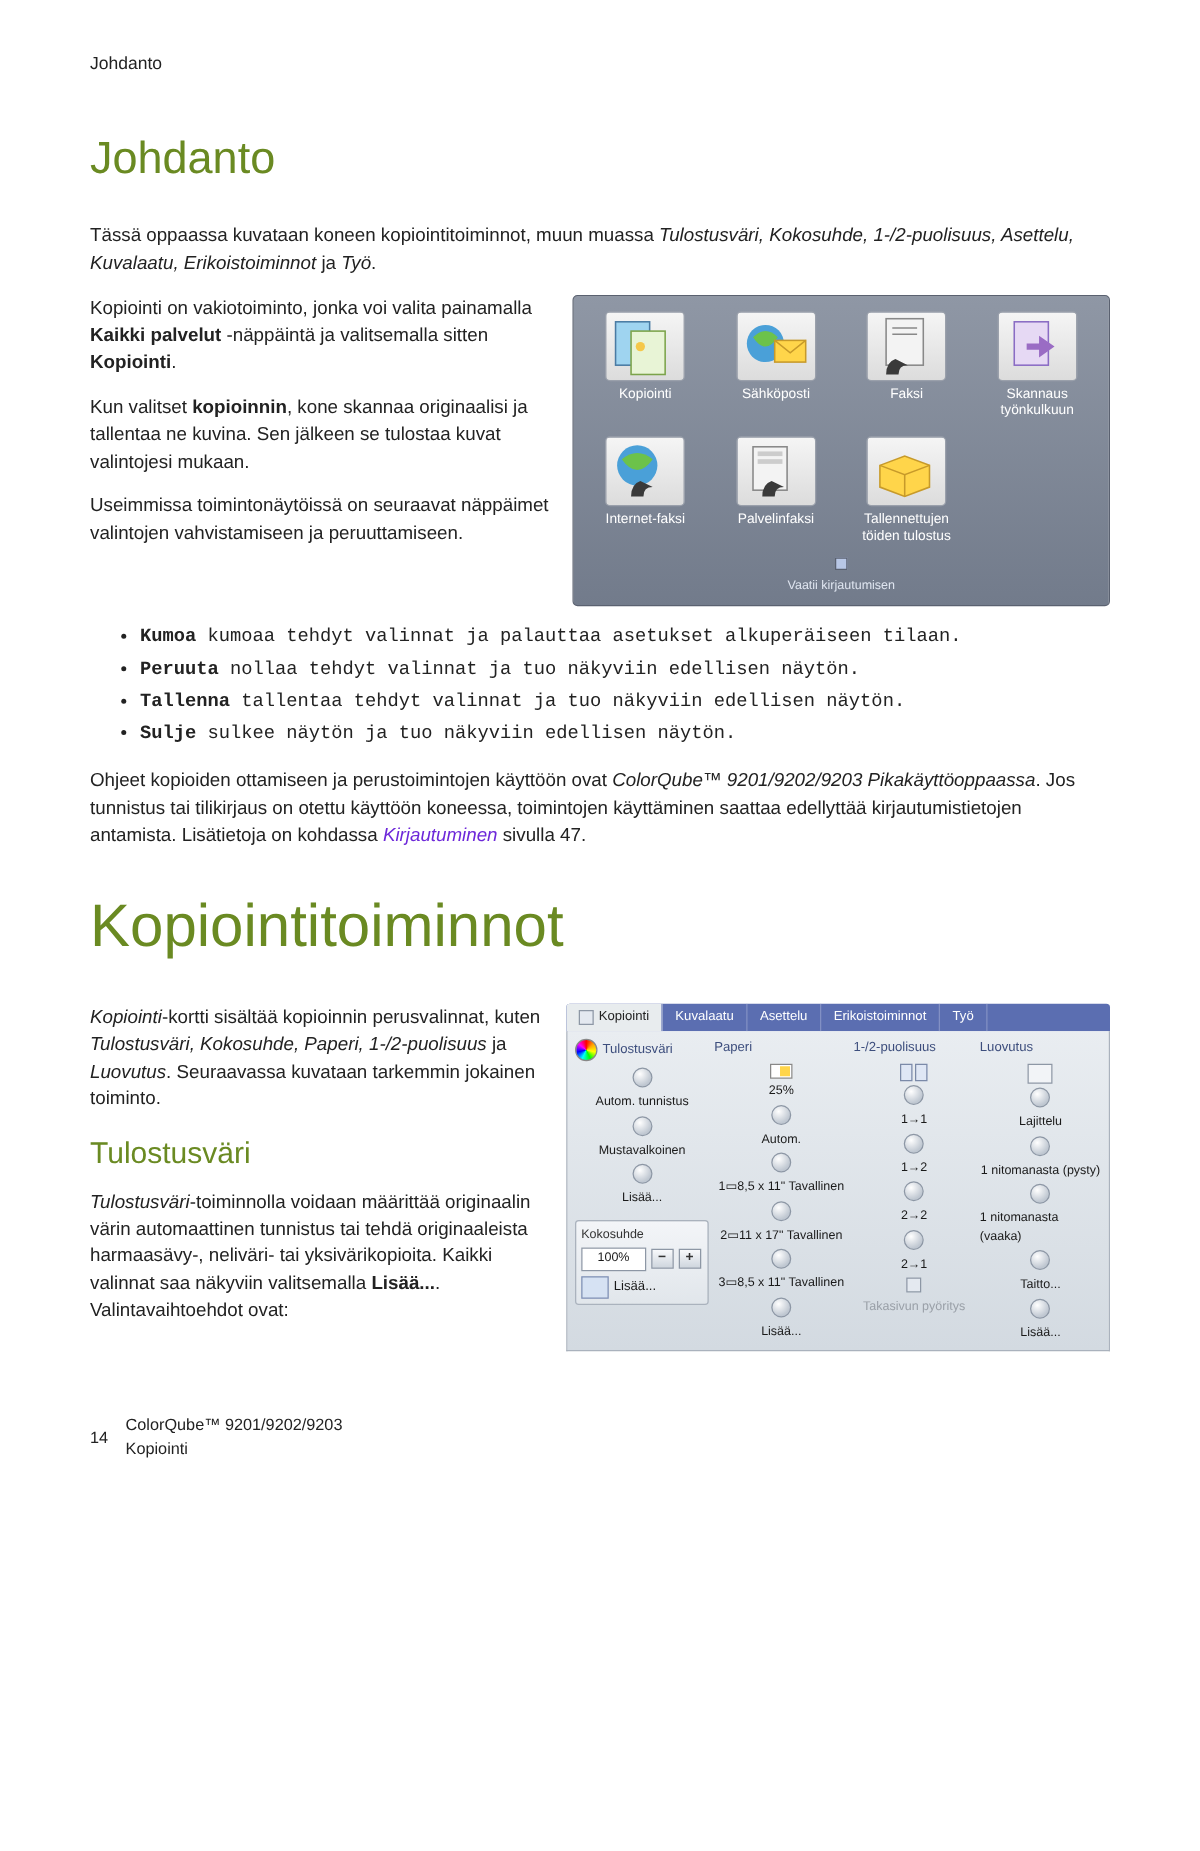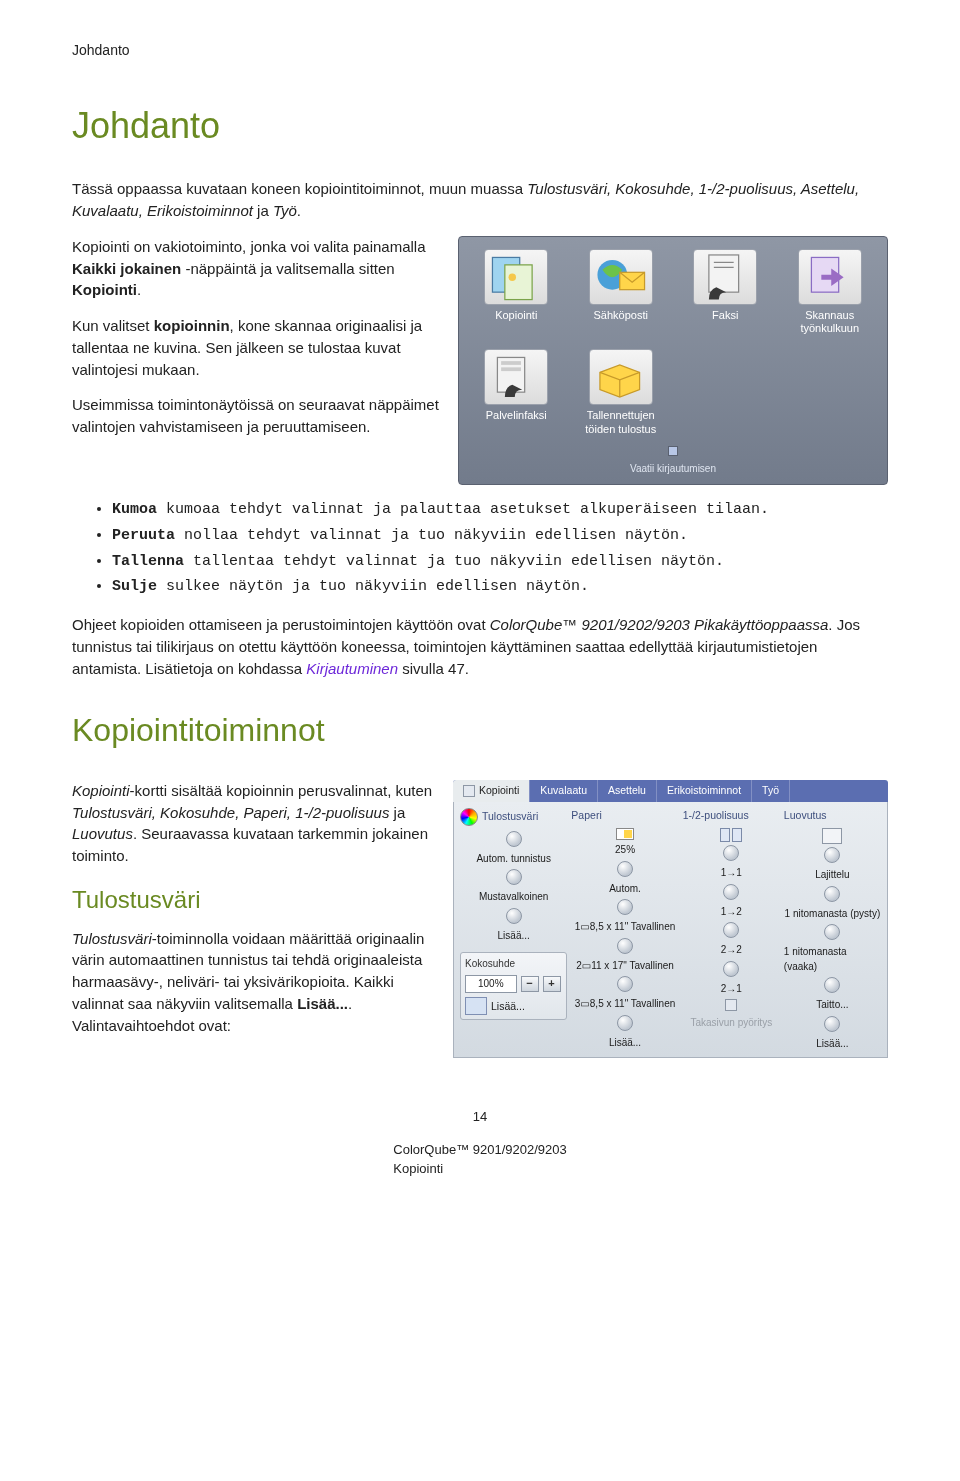--- a/index.html
+++ b/index.html
@@ -14,41 +14,41 @@
     line-height: 1.45;
   }
   .header-small { font-size: 14px; margin-bottom: 40px; }
   h1.section-title {
     font-size: 36px;
     color: #6a8a22;
     font-weight: normal;
     margin: 18px 0 26px 0;
   }
   h1.big-title {
-    font-size: 32px;
+    font-size: 48px;
     color: #6a8a22;
     font-weight: normal;
     margin: 28px 0 26px 0;
   }
   h2.sub-title {
     font-size: 24px;
     color: #6a8a22;
     font-weight: normal;
     margin: 16px 0 10px 0;
   }
   p { margin: 0 0 14px 0; }
   em { font-style: italic; }
   strong { font-weight: bold; }
   .two-col { display: flex; gap: 18px; align-items: flex-start; margin-bottom: 14px;}
   .two-col .txt { flex: 1; }
   .two-col .img { flex-shrink: 0; }
   ul.bullets { list-style: disc; padding-left: 40px; margin: 4px 0 16px 0; }
   ul.bullets li { margin-bottom: 4px; font-family: Liberation Mono, monospace; }
   .link { color: #6d28d9; font-style: italic; }
-  .footer-row { margin-top: 50px; display:flex; align-items:center; gap:14px; font-size:13px;flex-direction:column;}
+  .footer-row { margin-top: 50px; display:flex; align-items:center; gap:14px; font-size:13px;}
   .pagenum { font-size:13px;}
   
   .panel1 {
     width: 430px;
     background: linear-gradient(#8f97a5,#727b8b);
     border: 1px solid #5a6170;
     border-radius: 4px;
     padding: 8px;
     font-size: 11px;
     color: #fff;
@@ -104,21 +104,21 @@
 
 <h1 class="section-title">Johdanto</h1>
 
 <p>
   <span>Tässä oppaassa kuvataan koneen kopiointitoiminnot, muun muassa </span><em>Tulostusväri, Kokosuhde, 1-/2-puolisuus, Asettelu, Kuvalaatu, Erikoistoiminnot</em><span> ja </span><em>Työ</em><span>.</span>
 </p>
 
 <div class="two-col">
   <div class="txt">
     <p>
-      <span>Kopiointi on vakiotoiminto, jonka voi valita painamalla </span><strong>Kaikki jokainen</strong><span> -näppäintä ja valitsemalla sitten </span><strong>Kopiointi</strong><span>.</span>
+      <span>Kopiointi on vakiotoiminto, jonka voi valita painamalla </span><strong>Kaikki palvelut</strong><span> -näppäintä ja valitsemalla sitten </span><strong>Kopiointi</strong><span>.</span>
     </p>
     <p>
       <span>Kun valitset </span><strong>kopioinnin</strong><span>, kone skannaa originaalisi ja tallentaa ne kuvina. Sen jälkeen se tulostaa kuvat valintojesi mukaan.</span>
     </p>
     <p>Useimmissa toimintonäytöissä on seuraavat näppäimet valintojen vahvistamiseen ja peruuttamiseen.</p>
   </div>
   <div class="img">
     <div class="panel1">
       <div class="p1-grid" id="p1grid">
           <div class="p1-cell">
@@ -154,20 +154,30 @@
             <div class="p1-label">Faksi</div>
           </div>
           <div class="p1-cell">
             <div class="p1-icon">
               <svg viewBox="0 0 50 44">
                 <rect x="10" y="6" width="22" height="28" fill="#e6d9f4" stroke="#8a6cc4"></rect>
                 <path d="M18 20 l8 0 l0 -5 l10 7 l-10 7 l0 -5 l-8 0 z" fill="#9a6cc4"></path>
               </svg>
             </div>
             <div class="p1-label">Skannaus työnkulkuun</div>
+          </div>
+          <div class="p1-cell">
+            <div class="p1-icon">
+              <svg viewBox="0 0 50 44">
+                <circle cx="20" cy="18" r="13" fill="#4aa0d8"></circle>
+                <path d="M10 14 Q20 6 30 14 Q20 28 10 14" fill="#6cc24a"></path>
+                <path d="M22 28 q-6 2 -6 10 h8 q0 -6 6 -6" fill="#3a3a3a"></path>
+              </svg>
+            </div>
+            <div class="p1-label">Internet-faksi</div>
           </div>
           <div class="p1-cell">
             <div class="p1-icon">
               <svg viewBox="0 0 50 44">
                 <rect x="10" y="6" width="22" height="28" fill="#f3f3f3" stroke="#888"></rect>
                 <rect x="13" y="9" width="16" height="3" fill="#ccc"></rect>
                 <rect x="13" y="14" width="16" height="3" fill="#ccc"></rect>
                 <path d="M22 28 q-6 2 -6 10 h8 q0 -6 6 -6" fill="#3a3a3a"></path>
               </svg>
             </div>

